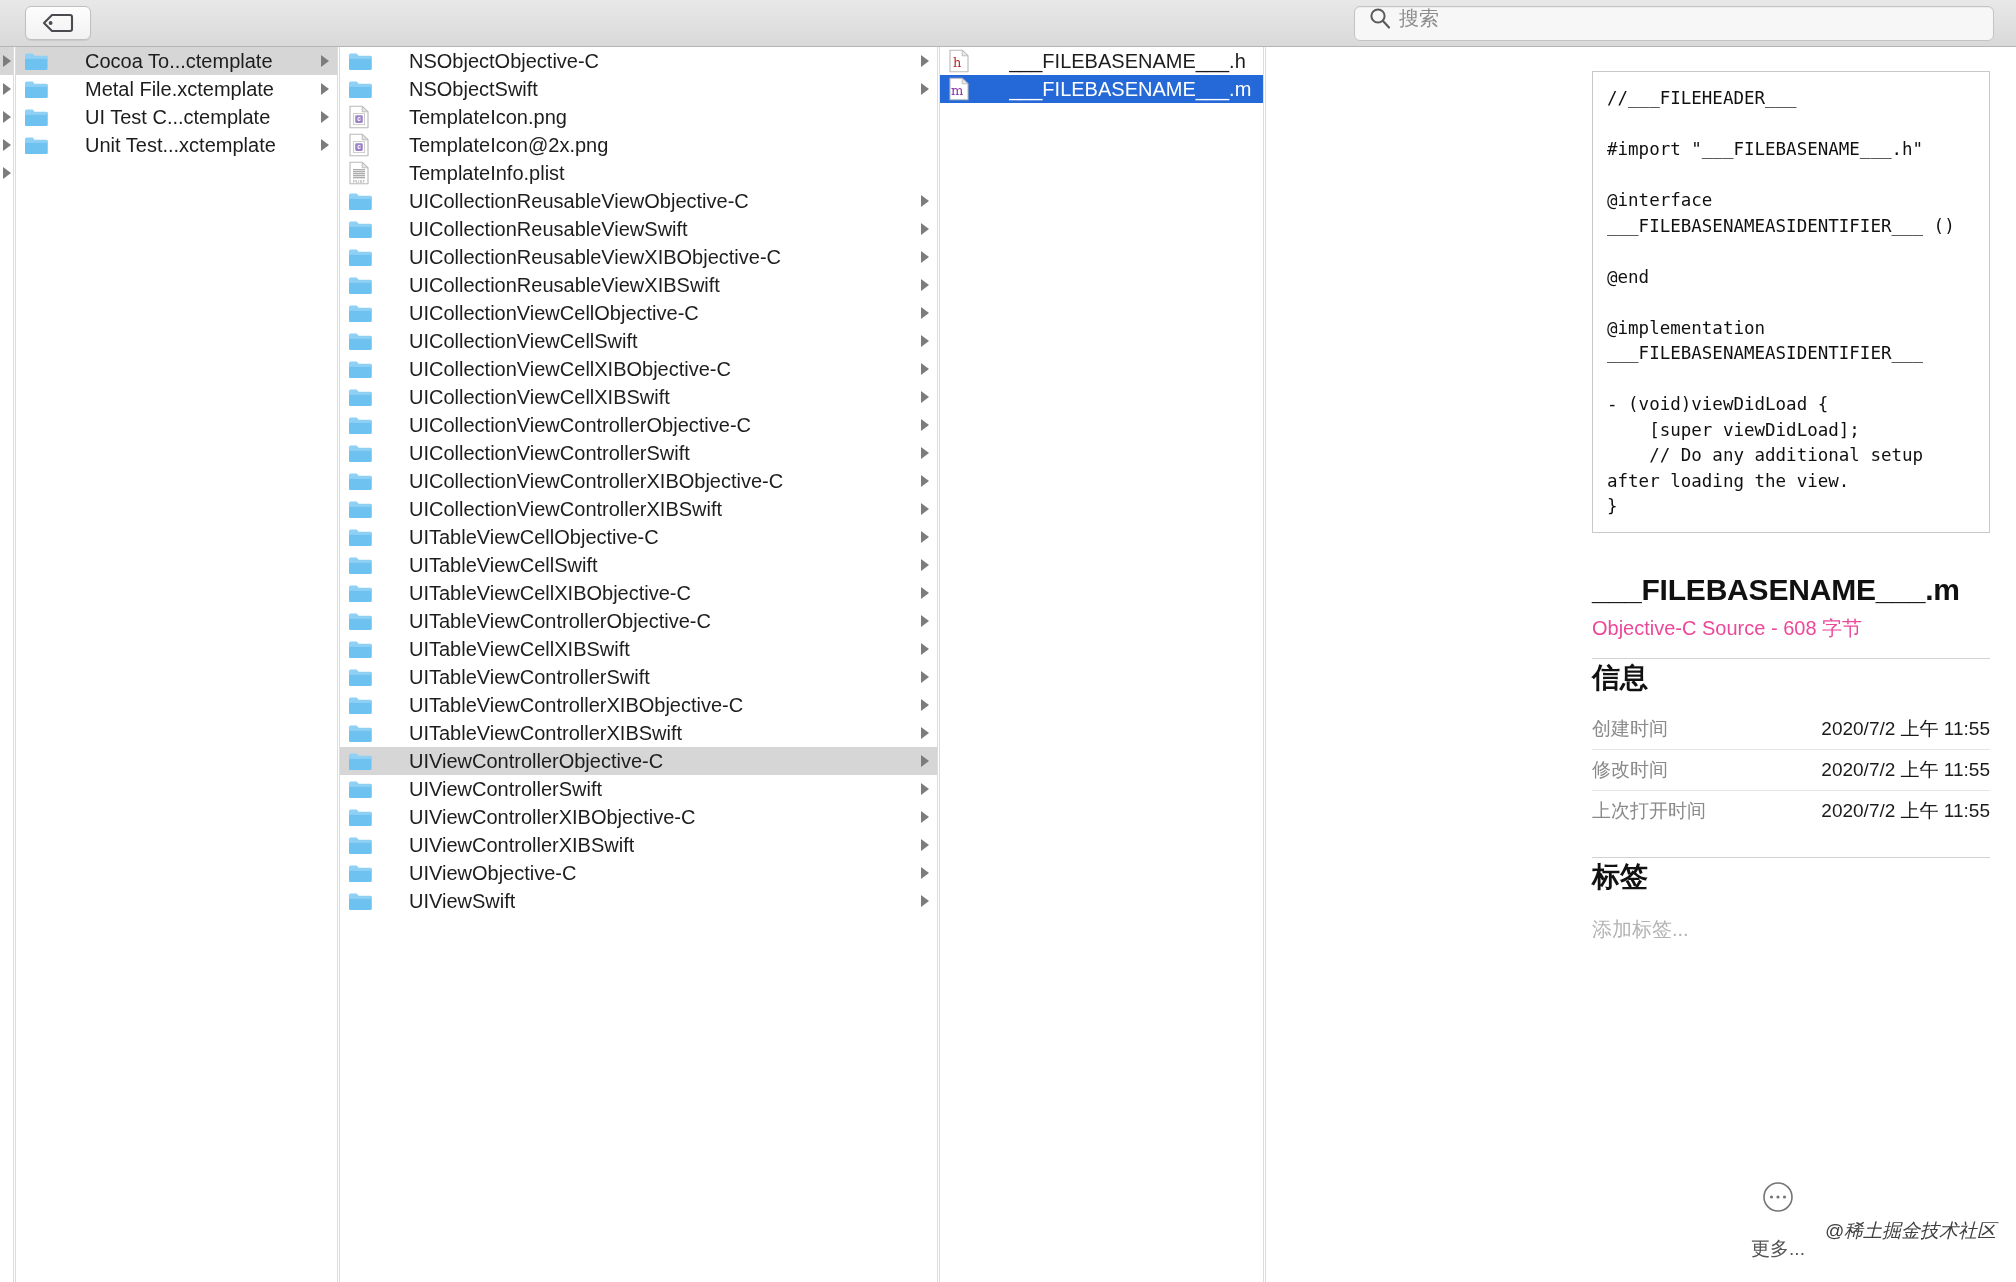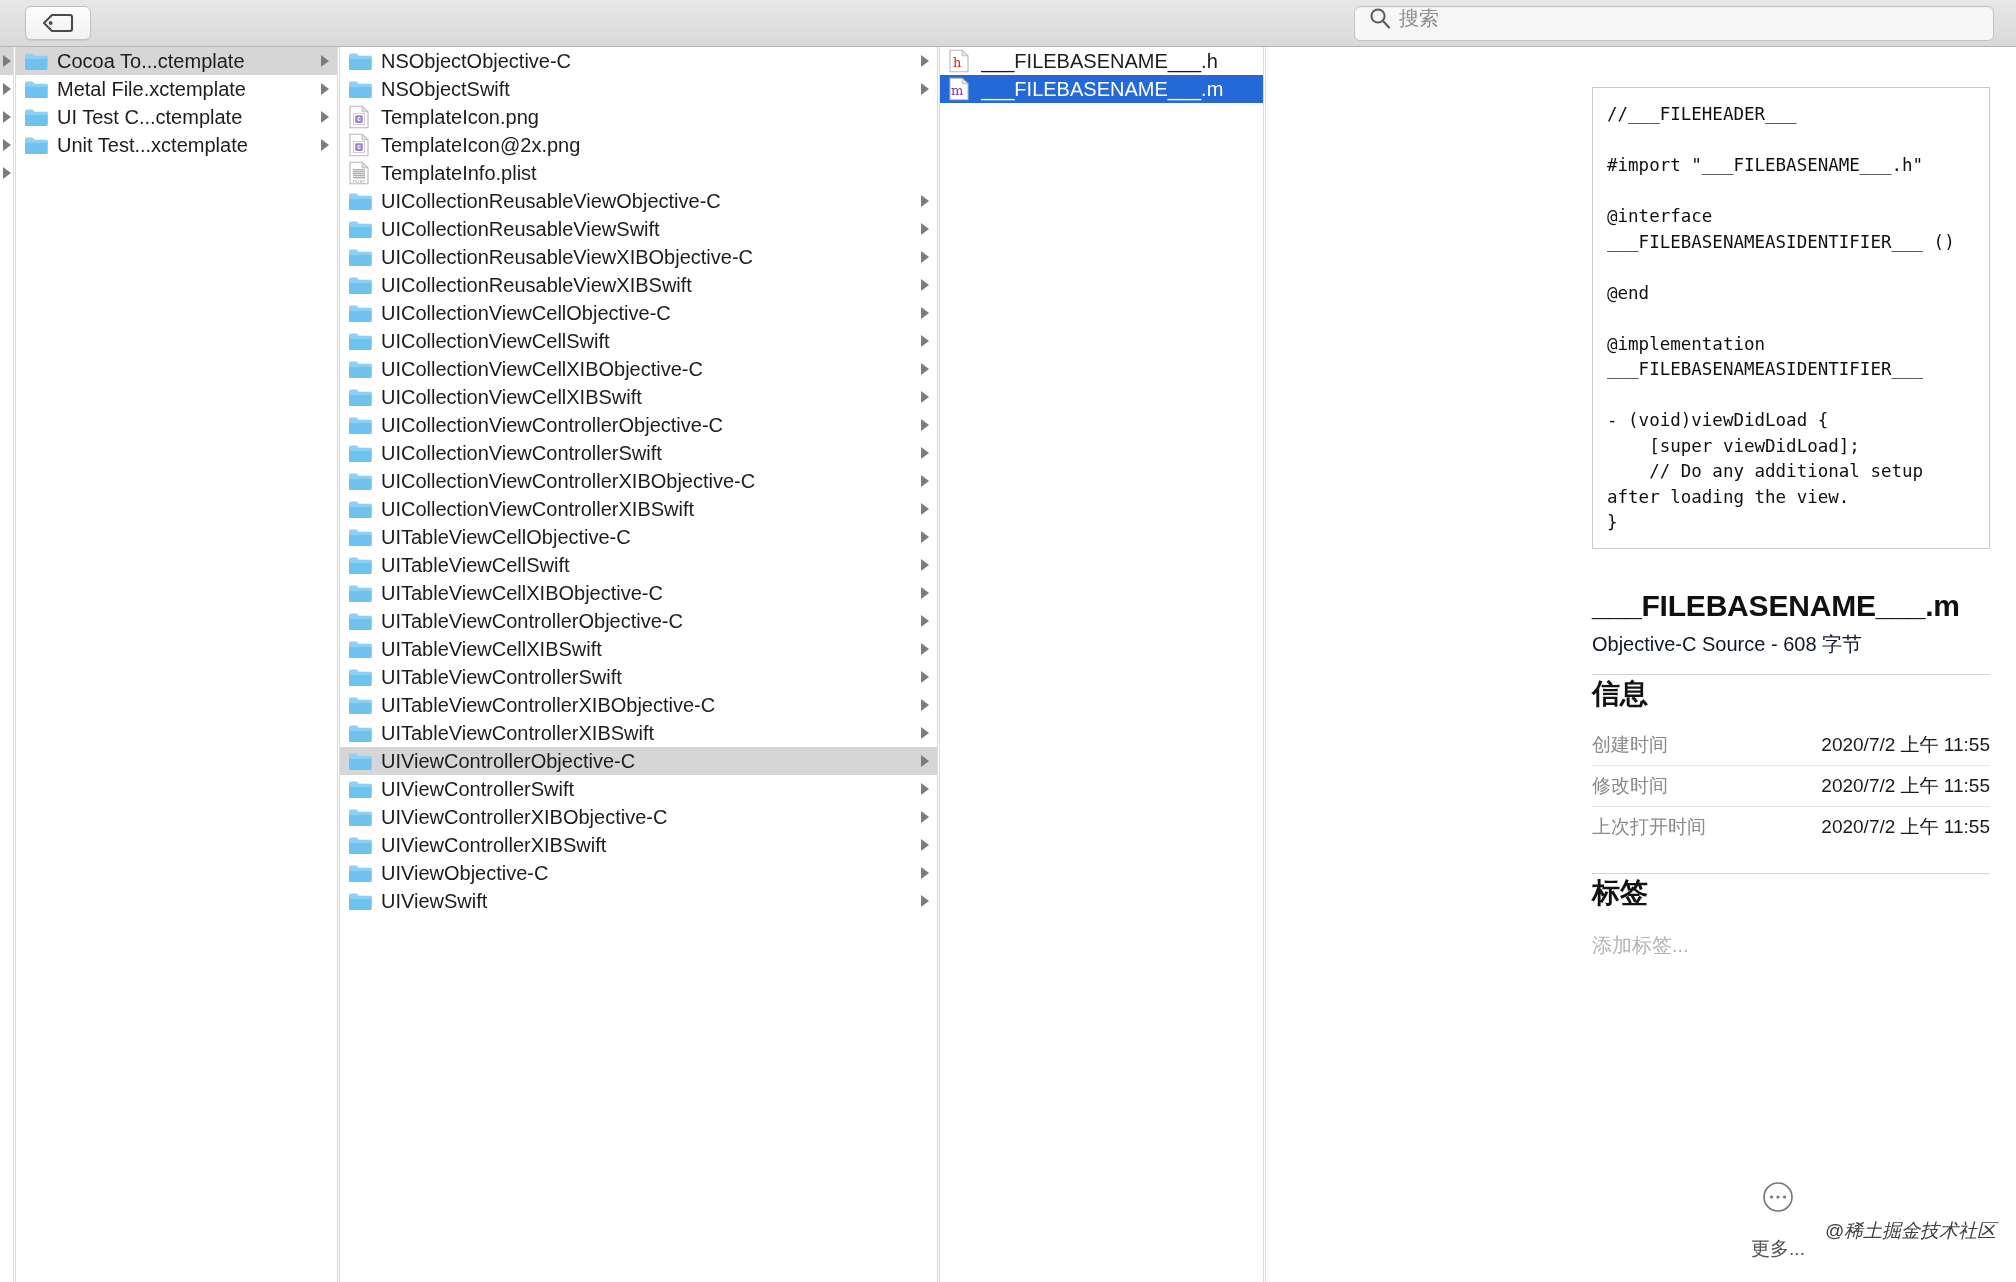--- a/index.html
+++ b/index.html
@@ -62,38 +62,38 @@
   .row {
     position: relative;
     height: 28px;
     display: flex; align-items: center;
     padding-left: 8px; padding-right: 6px;
     font-size: 20px;
     color: #1d1d1d;
     white-space: nowrap;
     cursor: default;
   }
-  .row .label { overflow: hidden; text-overflow: ellipsis; }
+  .row .label { overflow: hidden; text-overflow: ellipsis; margin-left: 28px; }
   .row .disc { margin-left: auto; flex: 0 0 auto; padding-left: 8px; }
   .row.sel-inactive { background: #d6d6d6; }
   .row.sel-active { background: #2568d8; color: #fff; }
 
   .ic { flex: 0 0 auto; width: 24px; height: 22px; margin-right: 9px; display:flex; align-items:center; }
   .ic svg { display: block; }
 
   
   .stub-row { height: 28px; display:flex; align-items:center; justify-content:flex-start; padding-left:1px; }
   .stub-row.sel-inactive { background:#d6d6d6; }
 
   
   .inspector {
     position: absolute; top: 47px; left: 1566px;
     width: 450px; height: 1227px;
     background: #ffffff;
-    padding: 16px 26px;
+    padding: 0 26px;
   }
   .preview-box {
     margin-top: 24px;
     border: 1px solid #c9c9c9;
     background: #fff;
     padding: 14px 14px 12px 14px;
     width: 398px;
     font-family: "DejaVu Sans Mono", "Liberation Mono", monospace;
     font-size: 17.5px;
     line-height: 25.5px;
@@ -105,21 +105,21 @@
   .file-title {
     margin-top: 40px;
     font-size: 30px;
     font-weight: bold;
     color: #111;
     letter-spacing: -0.2px;
   }
   .file-sub {
     margin-top: 8px;
     font-size: 20px;
-    color: #0f172a;
+    color: #ec4899;
   }
   .hr { height: 1px; background: #d2d2d2; margin: 16px 0 0 0; }
   .sec-title { font-size: 28px; font-weight: bold; color: #111; }
   .kv-table { width: 100%; margin-top: 12px; border-collapse: collapse; }
   .kv-table tr + tr td { border-top: 1px solid #e6e6e6; }
   .kv-table td { padding: 7px 0; font-size: 19px; vertical-align: middle; }
   .kv-k { color: #8a8a8a; white-space: nowrap; }
   .kv-v { color: #1a1a1a; text-align: right; white-space: nowrap; }
   .tags-hint { font-size: 20px; color: #b3b3b3; margin-top: 20px; }
   .more {

